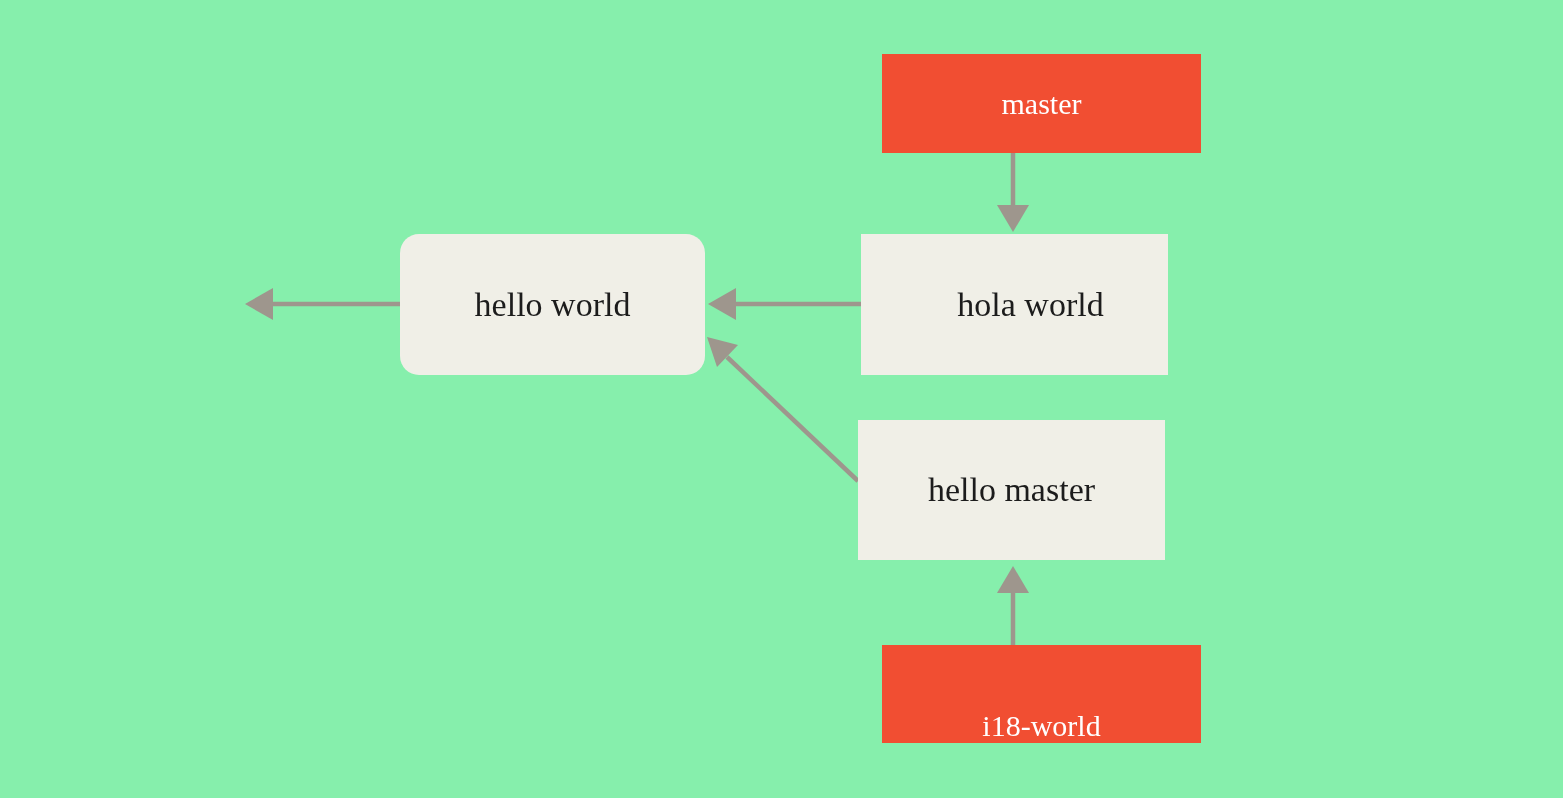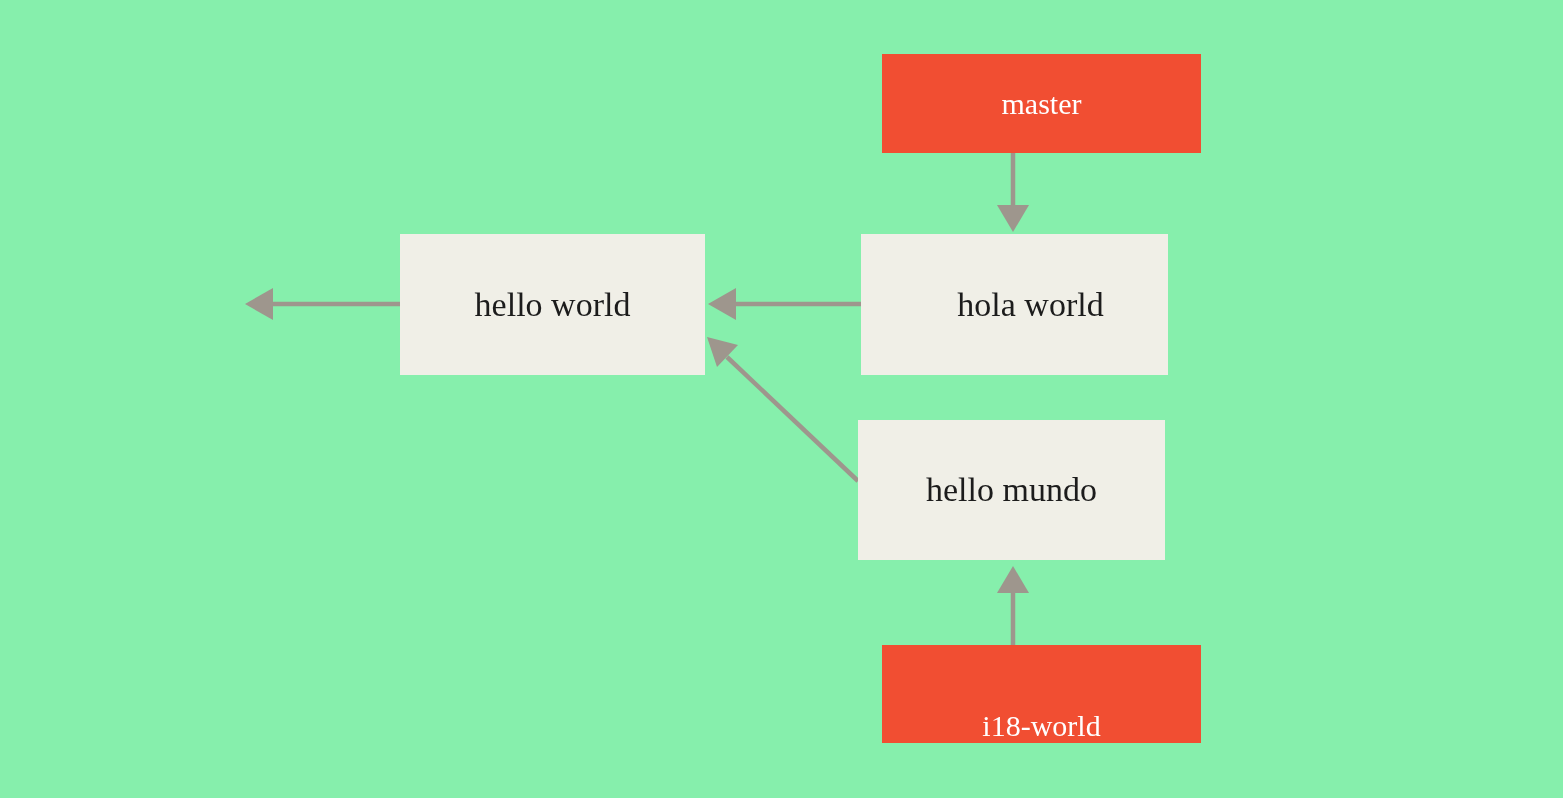--- a/index.html
+++ b/index.html
@@ -40,21 +40,21 @@
     color: #1c1c1c;
     font-size: 34px;
   }
   .branch {
     background: #f14e32;
     color: #ffffff;
     font-size: 30px;
   }
   
   #node-master      { left: 882px; top: 54px;  width: 319px; height: 99px;  }
-  #node-hello-world { left: 400px; top: 234px; width: 305px; height: 141px; }
+  #node-hello-world { left: 400px; top: 234px; width: 305px; height: 141px; border-radius: 19px; }
   #node-hola-world  { left: 861px; top: 234px; width: 307px; height: 141px; padding-left: 32px; }
   #node-hello-mundo { left: 858px; top: 420px; width: 307px; height: 140px; }
   #node-i18-world   { left: 882px; top: 645px; width: 319px; height: 98px; align-items: flex-end;  }
 </style>
 </head>
 <body>
 
 <div class="stage">
 
   <svg class="arrows" width="1563" height="798" viewBox="0 0 1563 798" aria-hidden="true">
@@ -91,20 +91,20 @@
 
   <div class="node commit" id="node-hello-world">
     <span>hello world</span>
   </div>
 
   <div class="node commit" id="node-hola-world">
     <span>hola world</span>
   </div>
 
   <div class="node commit" id="node-hello-mundo">
-    <span>hello mundo</span>
+    <span>hello master</span>
   </div>
 
   <div class="node branch" id="node-i18-world">
     <span>i18-world</span>
   </div>
 
 </div>
 
 </body></html>

